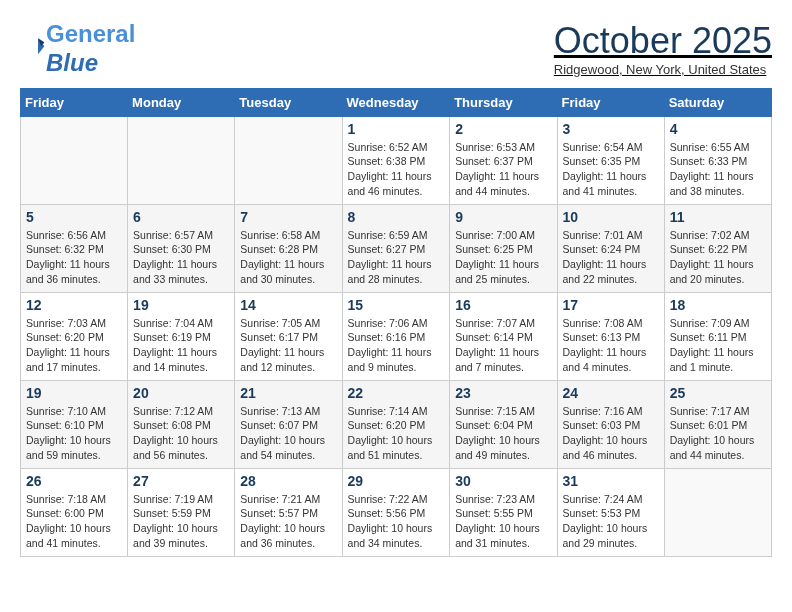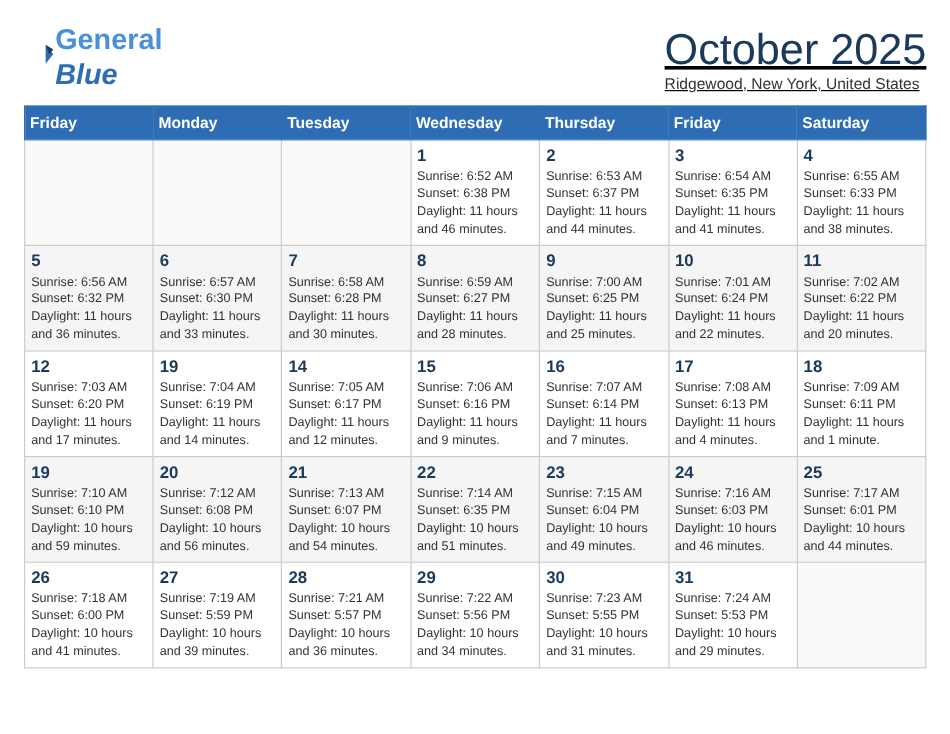--- a/index.html
+++ b/index.html
@@ -275,21 +275,21 @@
         <td>
           <div class="day-number">21</div>
           <div class="day-info" style="white-space: pre-line;">Sunrise: 7:13 AM
 Sunset: 6:07 PM
 Daylight: 10 hours
 and 54 minutes.</div>
         </td>
         <td>
           <div class="day-number">22</div>
           <div class="day-info" style="white-space: pre-line;">Sunrise: 7:14 AM
-Sunset: 6:35 PM
+Sunset: 6:20 PM
 Daylight: 10 hours
 and 51 minutes.</div>
         </td>
         <td>
           <div class="day-number">23</div>
           <div class="day-info" style="white-space: pre-line;">Sunrise: 7:15 AM
 Sunset: 6:04 PM
 Daylight: 10 hours
 and 49 minutes.</div>
         </td>

